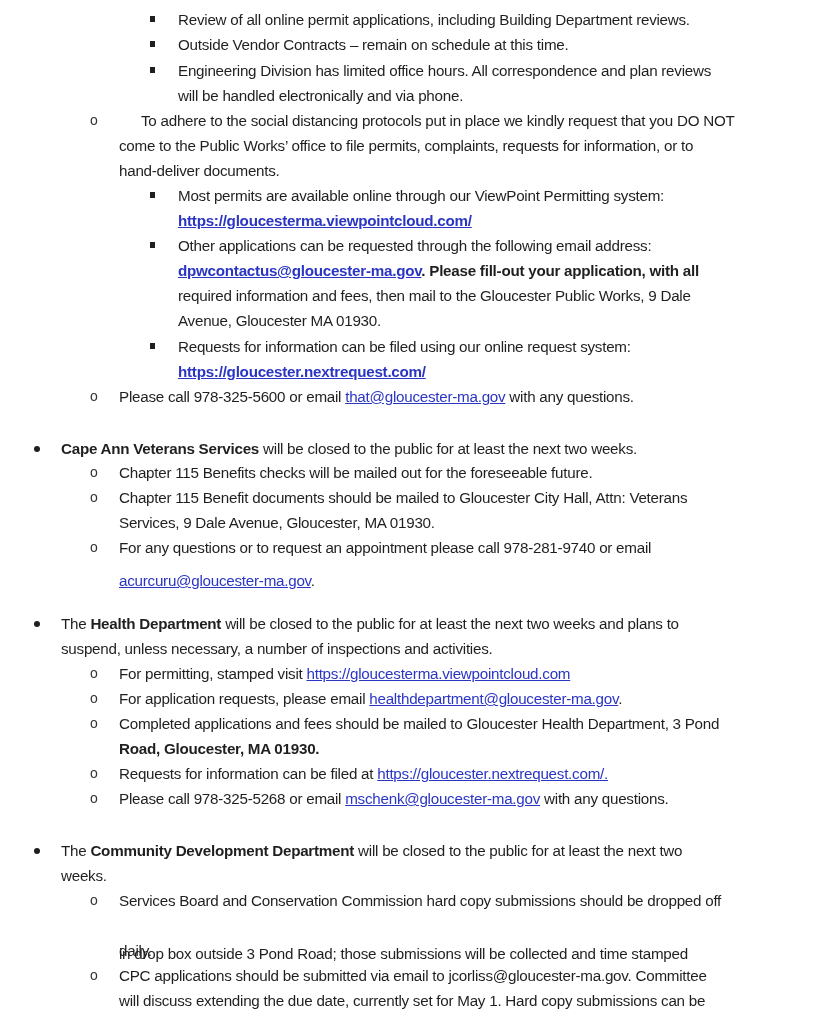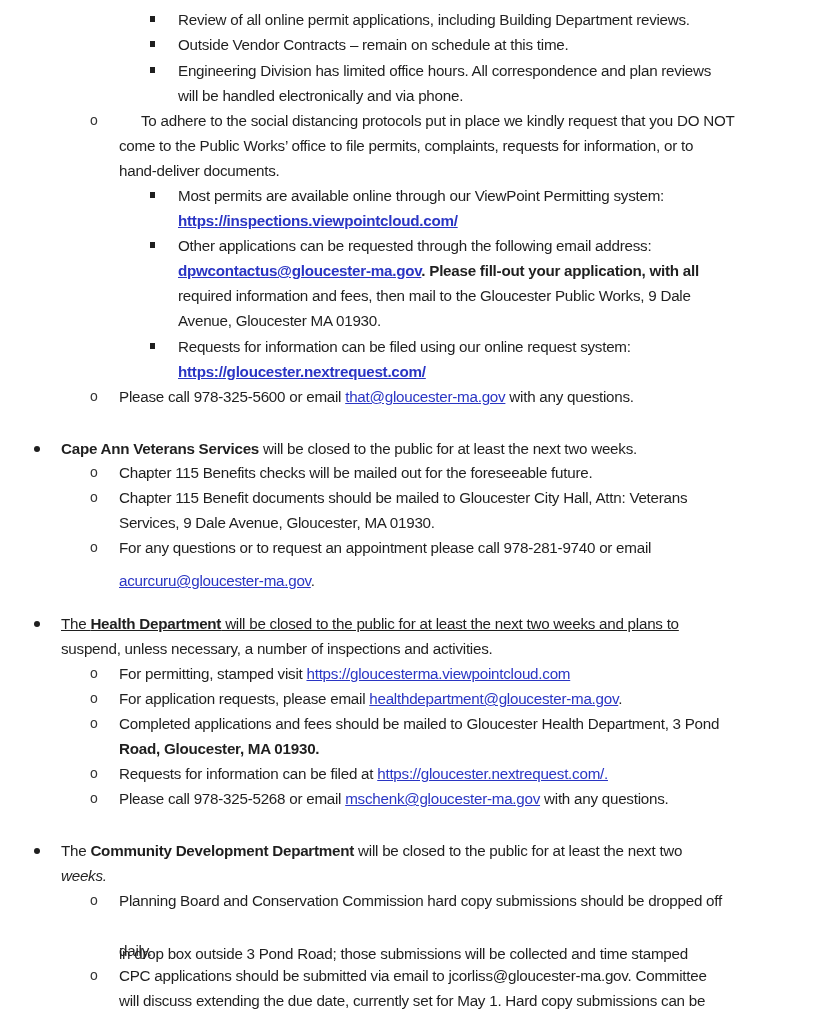--- a/index.html
+++ b/index.html
@@ -31,21 +31,21 @@
   <div class="line" style="left:178px; top:58px;">Engineering Division has limited office hours.  All correspondence and plan reviews</div>
   <div class="line" style="left:178px; top:83px;">will be handled electronically and via phone.</div>
 
   <span class="mark o" style="left:90px; top:108px;">o</span>
   <div class="line" style="left:119px; top:108px;margin-left:22px;">To adhere to the social distancing protocols put in place we kindly request that you DO NOT</div>
   <div class="line" style="left:119px; top:133px;">come to the Public Works’ office to file permits, complaints, requests for information, or to</div>
   <div class="line" style="left:119px; top:158px;">hand-deliver documents.</div>
 
   <span class="sq" style="left:150px; top:192px;"></span>
   <div class="line" style="left:178px; top:183px;">Most permits are available online through our ViewPoint Permitting system:</div>
-  <div class="line" style="left:178px; top:208px;"><a class="link link-bold">https://inspections.viewpointcloud.com/</a></div>
+  <div class="line" style="left:178px; top:208px;"><a class="link link-bold">https://gloucesterma.viewpointcloud.com/</a></div>
 
   <span class="sq" style="left:150px; top:242px;"></span>
   <div class="line" style="left:178px; top:233px;">Other applications can be requested through the following email address:</div>
   <div class="line" style="left:178px; top:258px;"><a class="link link-bold">dpwcontactus@gloucester-ma.gov</a><span class="b">.  Please fill-out your application, with all</span></div>
   <div class="line" style="left:178px; top:283px;">required information and fees, then mail to the Gloucester Public Works, 9 Dale</div>
   <div class="line" style="left:178px; top:308px;">Avenue, Gloucester MA 01930.</div>
 
   <span class="sq" style="left:150px; top:343px;"></span>
   <div class="line" style="left:178px; top:334px;">Requests for information can be filed using our online request system:</div>
   <div class="line" style="left:178px; top:359px;"><a class="link link-bold">https://gloucester.nextrequest.com/</a></div>
@@ -65,21 +65,21 @@
   <div class="line" style="left:119px; top:485px;">Chapter 115 Benefit documents should be mailed to Gloucester City Hall, Attn: Veterans</div>
   <div class="line" style="left:119px; top:510px;">Services, 9 Dale Avenue, Gloucester, MA 01930.</div>
 
   <span class="mark o" style="left:90px; top:535px;">o</span>
   <div class="line" style="left:119px; top:535px;">For any questions or to request an appointment please call 978-281-9740 or email</div>
   <div class="line" style="left:119px; top:560px;margin-top:8px;"><a class="link">acurcuru@gloucester-ma.gov</a><span>.</span></div>
 </div>
 
 <div>
   <span class="dot" style="left:34px; top:621px;"></span>
-  <div class="line" style="left:61px; top:611px;text-decoration:underline;"><span>The </span><span class="b">Health Department</span><span> will be closed to the public for at least the next two weeks and plans to</span></div>
+  <div class="line" style="left:61px; top:611px;"><span>The </span><span class="b">Health Department</span><span> will be closed to the public for at least the next two weeks and plans to</span></div>
   <div class="line" style="left:61px; top:636px;">suspend, unless necessary, a number of inspections and activities.</div>
 
   <span class="mark o" style="left:90px; top:661px;">o</span>
   <div class="line" style="left:119px; top:661px;"><span>For permitting, stamped visit </span><a class="link">https://gloucesterma.viewpointcloud.com</a></div>
 
   <span class="mark o" style="left:90px; top:686px;">o</span>
   <div class="line" style="left:119px; top:686px;"><span>For application requests, please email </span><a class="link">healthdepartment@gloucester-ma.gov</a><span>.</span></div>
 
   <span class="mark o" style="left:90px; top:711px;">o</span>
   <div class="line" style="left:119px; top:711px;">Completed applications and fees should be mailed to Gloucester Health Department, 3 Pond</div>
@@ -88,23 +88,23 @@
   <span class="mark o" style="left:90px; top:761px;">o</span>
   <div class="line" style="left:119px; top:761px;"><span>Requests for information can be filed at </span><a class="link">https://gloucester.nextrequest.com/.</a></div>
 
   <span class="mark o" style="left:90px; top:786px;">o</span>
   <div class="line" style="left:119px; top:786px;"><span>Please call 978-325-5268 or email </span><a class="link">mschenk@gloucester-ma.gov</a><span> with any questions.</span></div>
 </div>
 
 <div>
   <span class="dot" style="left:34px; top:848px;"></span>
   <div class="line" style="left:61px; top:838px;"><span>The </span><span class="b">Community Development Department</span><span> will be closed to the public for at least the next two</span></div>
-  <div class="line" style="left:61px; top:863px;font-style:italic;">weeks.</div>
+  <div class="line" style="left:61px; top:863px;">weeks.</div>
 
   <span class="mark o" style="left:90px; top:888px;">o</span>
-  <div class="line" style="left:119px; top:888px;">Planning Board and Conservation Commission hard copy submissions should be dropped off</div>
+  <div class="line" style="left:119px; top:888px;">Services Board and Conservation Commission hard copy submissions should be dropped off</div>
   <div class="line" style="left:119px; top:913px;margin-top:28px;">in drop box outside 3 Pond Road; those submissions will be collected and time stamped</div>
   <div class="line" style="left:119px; top:938px;">daily.</div>
 
   <span class="mark o" style="left:90px; top:963px;">o</span>
   <div class="line" style="left:119px; top:963px;">CPC applications should be submitted via email to jcorliss@gloucester-ma.gov.  Committee</div>
   <div class="line" style="left:119px; top:988px;">will discuss extending the due date, currently set for May 1.   Hard copy submissions can be</div>
 </div>
 
 </body></html>

